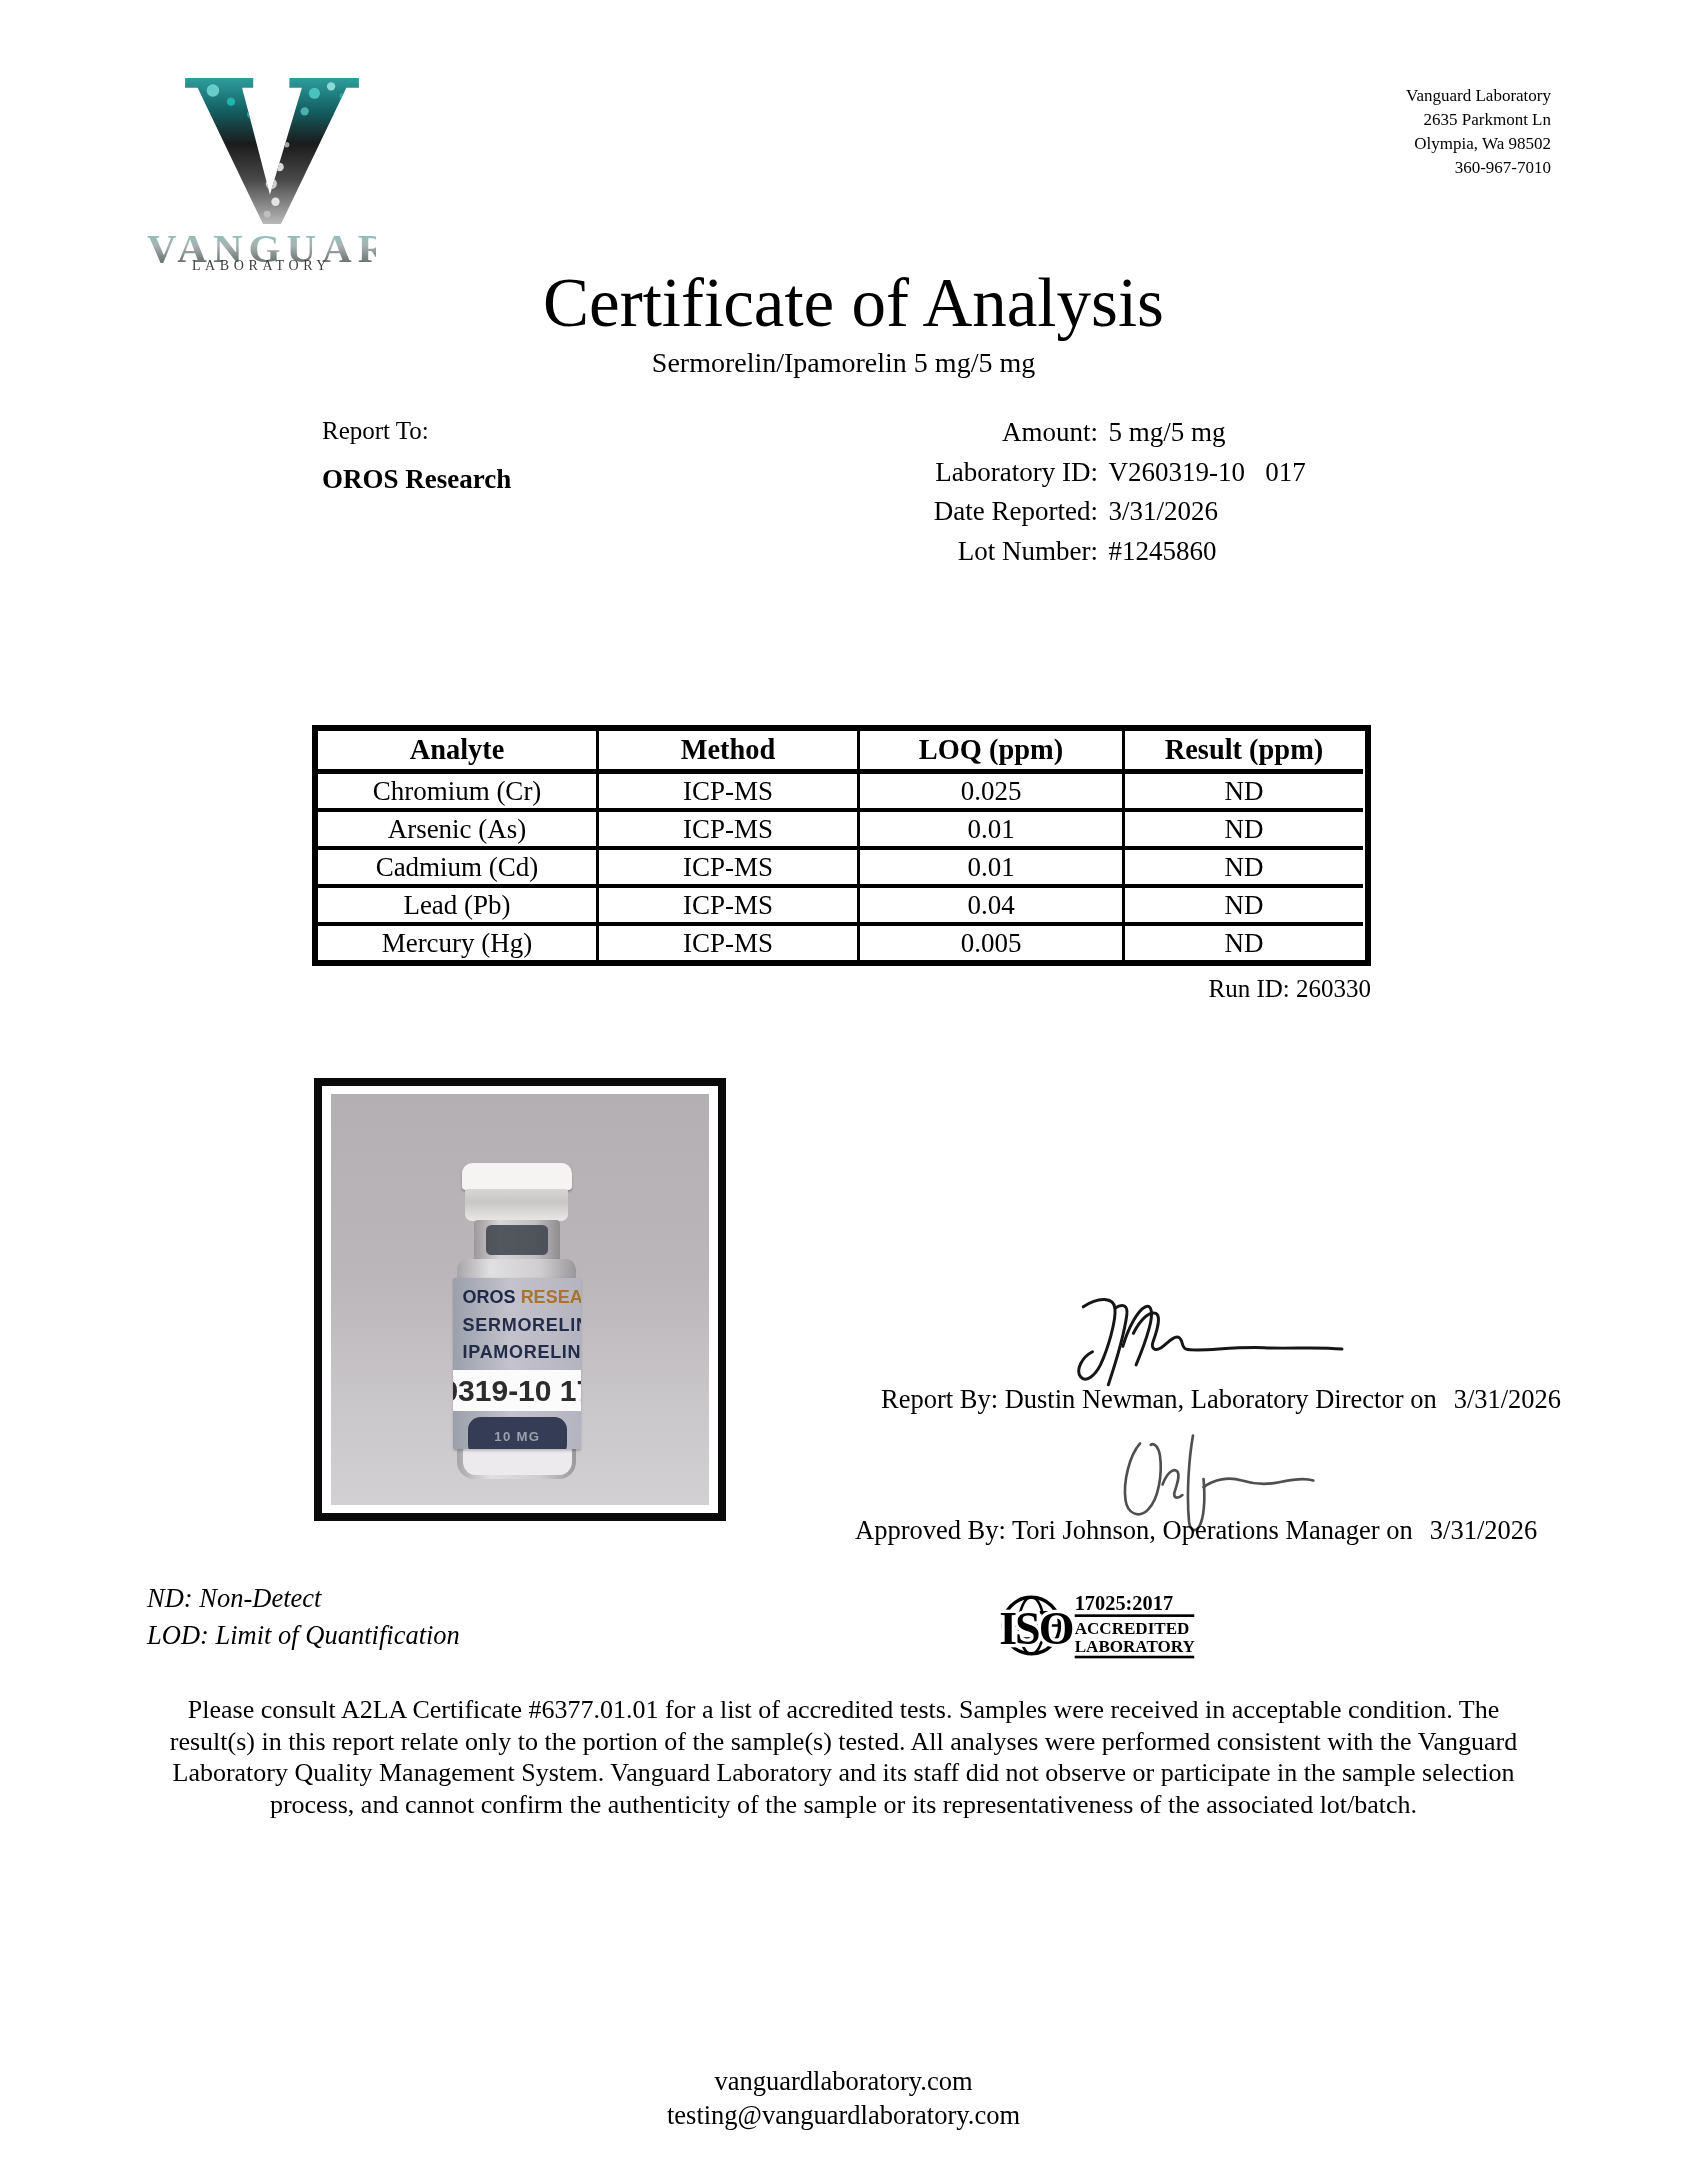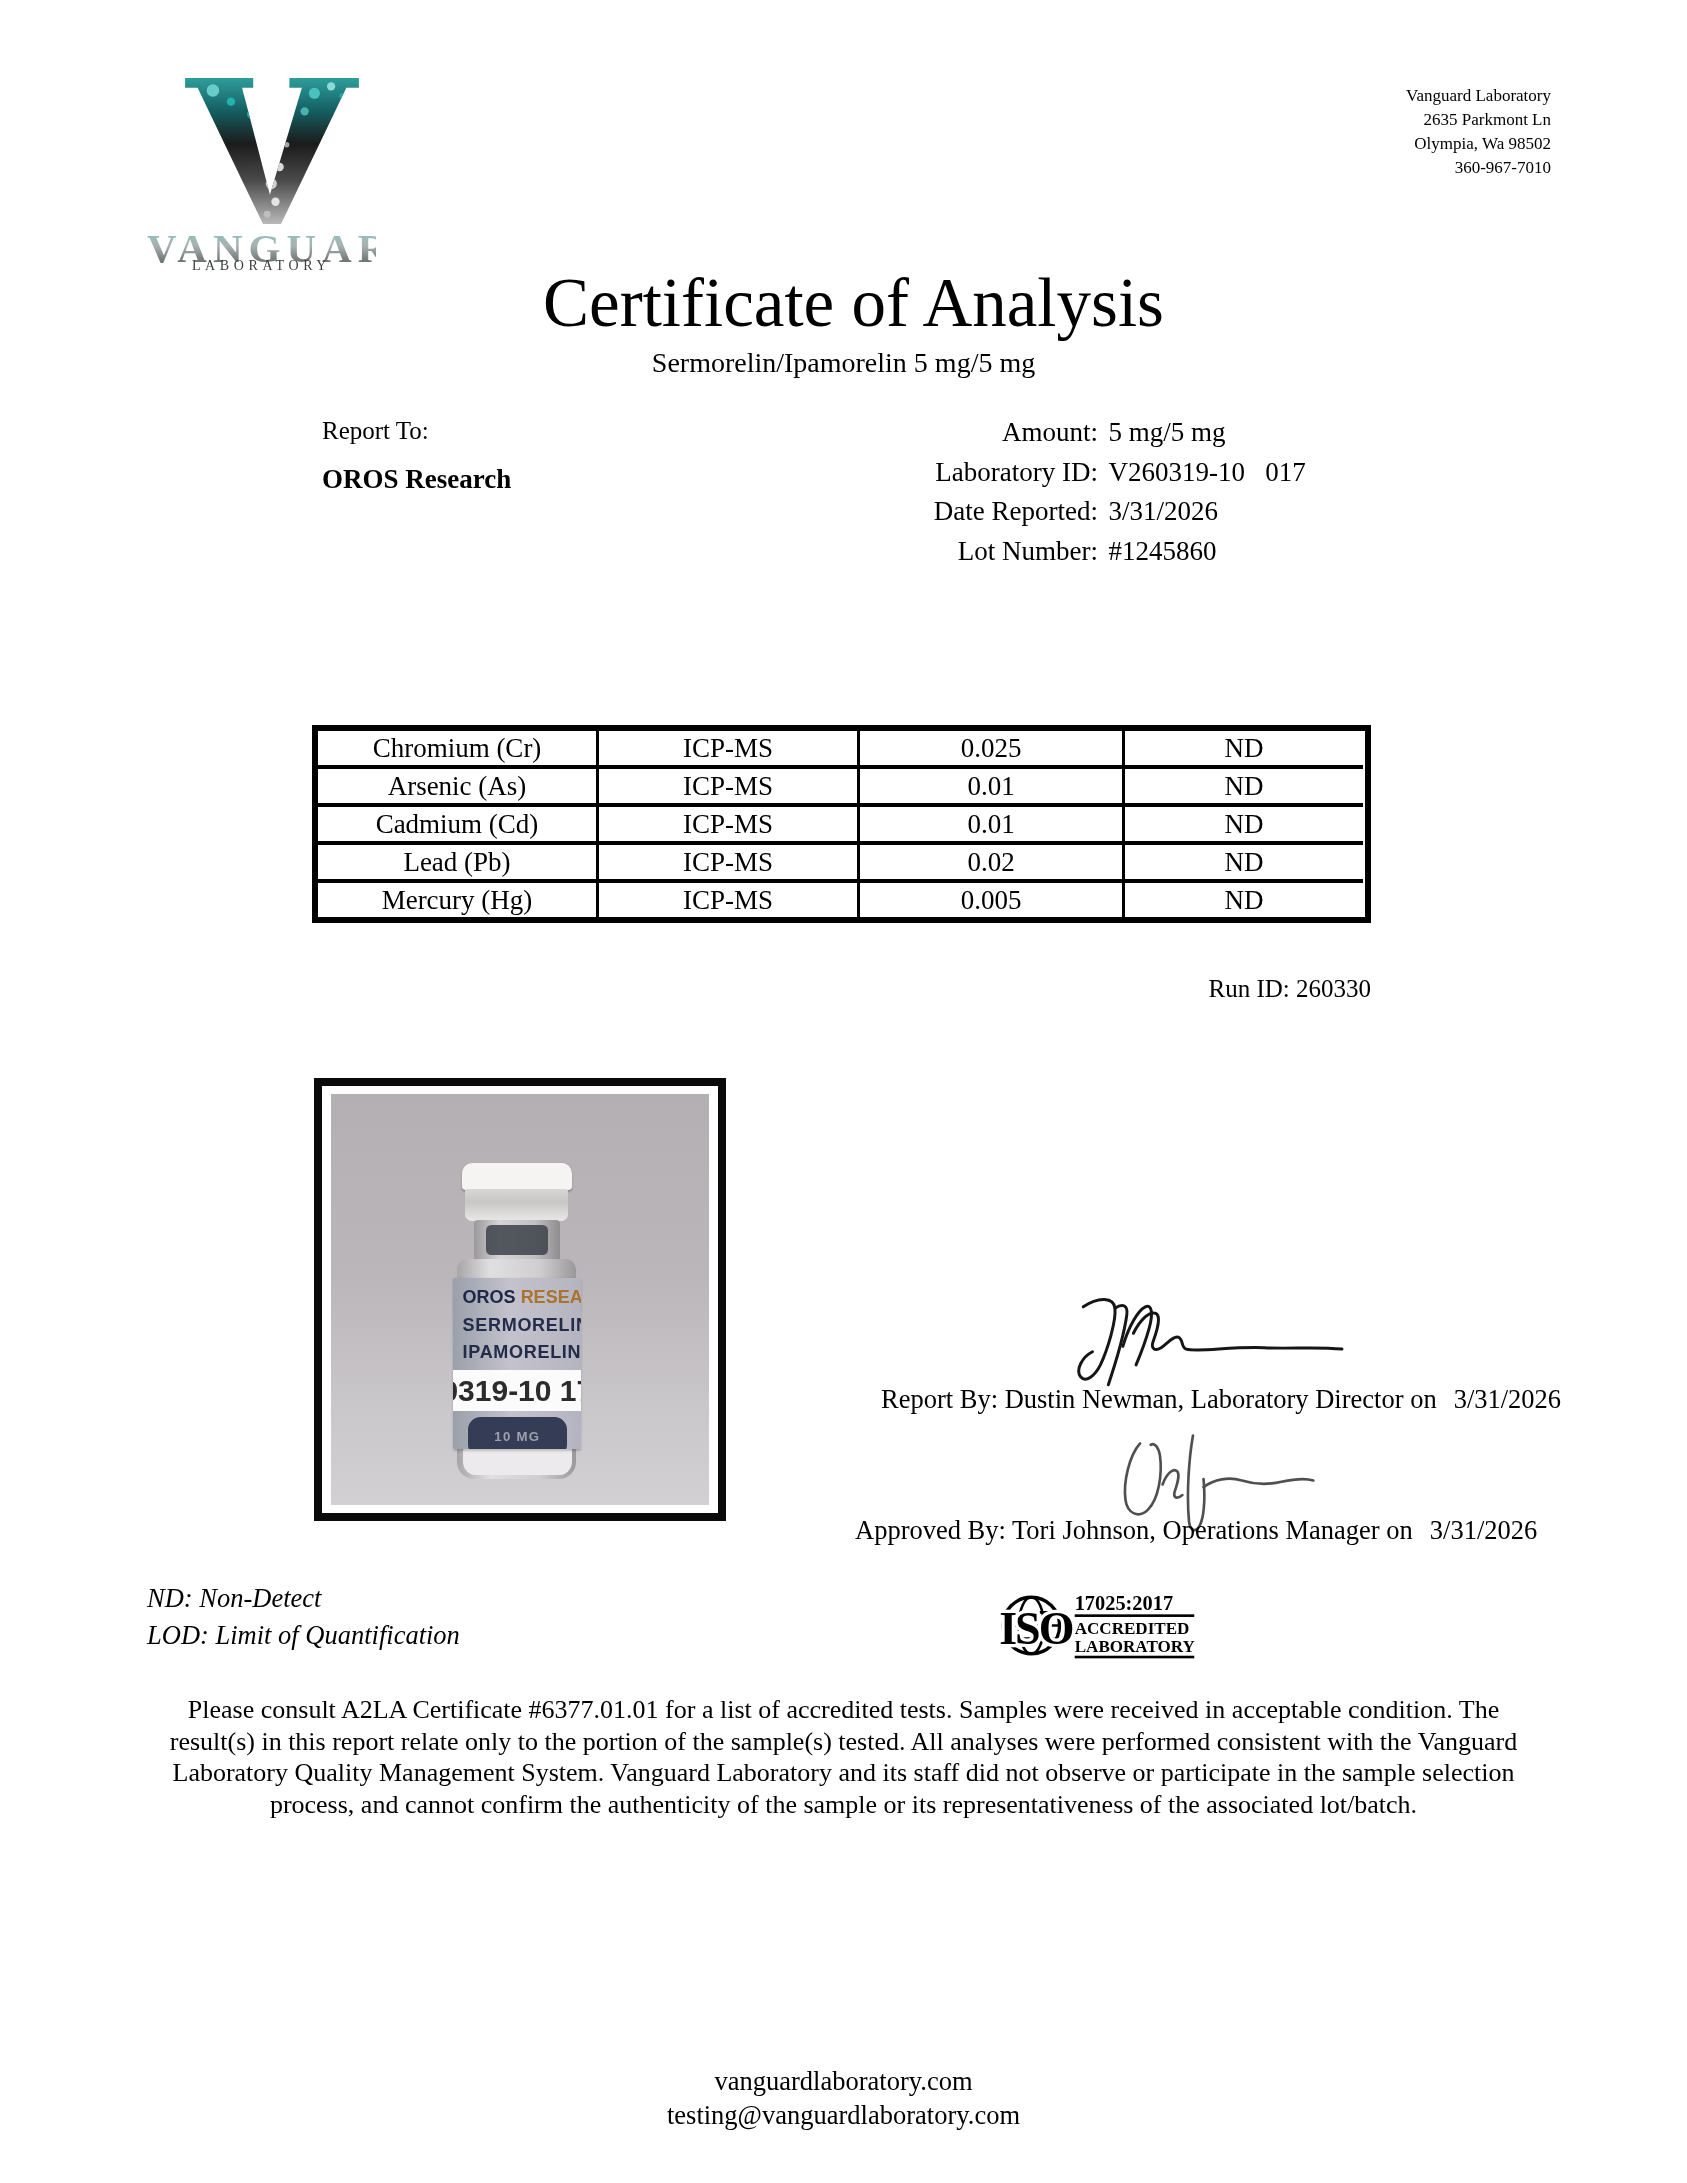--- a/index.html
+++ b/index.html
@@ -165,20 +165,26 @@
       <span class="lbl">Date Reported:</span>
       <span class="val">3/31/2026</span>
     </div>
     <div class="row">
       <span class="lbl">Lot Number:</span>
       <span class="val">#1245860</span>
     </div>
   </div>
 
   <div class="rtable">
+    <div class="trow thead">
+      <div class="tcell">Analyte</div>
+      <div class="tcell">Method</div>
+      <div class="tcell">LOQ (ppm)</div>
+      <div class="tcell last">Result (ppm)</div>
+    </div>
     <div class="trow tbody">
       <div class="tcell">Chromium (Cr)</div>
       <div class="tcell">ICP-MS</div>
       <div class="tcell">0.025</div>
       <div class="tcell last">ND</div>
     </div>
     <div class="trow tbody">
       <div class="tcell">Arsenic (As)</div>
       <div class="tcell">ICP-MS</div>
       <div class="tcell">0.01</div>
@@ -186,21 +192,21 @@
     </div>
     <div class="trow tbody">
       <div class="tcell">Cadmium (Cd)</div>
       <div class="tcell">ICP-MS</div>
       <div class="tcell">0.01</div>
       <div class="tcell last">ND</div>
     </div>
     <div class="trow tbody">
       <div class="tcell">Lead (Pb)</div>
       <div class="tcell">ICP-MS</div>
-      <div class="tcell">0.02</div>
+      <div class="tcell">0.04</div>
       <div class="tcell last">ND</div>
     </div>
     <div class="trow tbody lastrow">
       <div class="tcell">Mercury (Hg)</div>
       <div class="tcell">ICP-MS</div>
       <div class="tcell">0.005</div>
       <div class="tcell last">ND</div>
     </div>
   </div>
   <div class="runid">Run ID: 260330</div>

